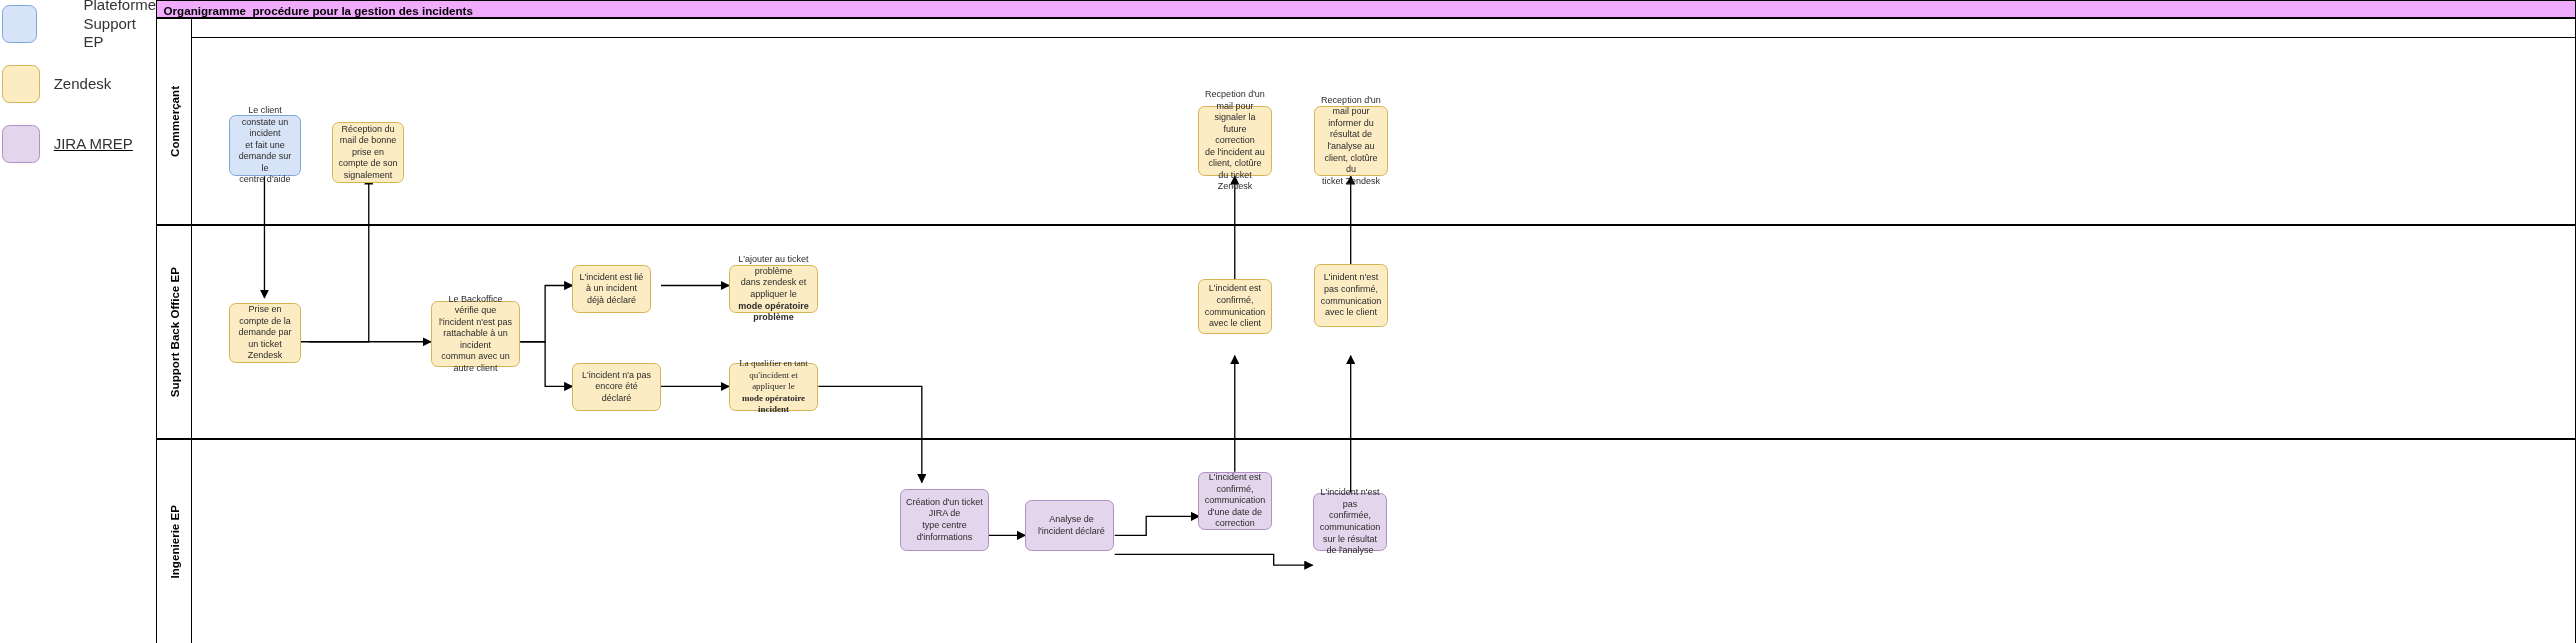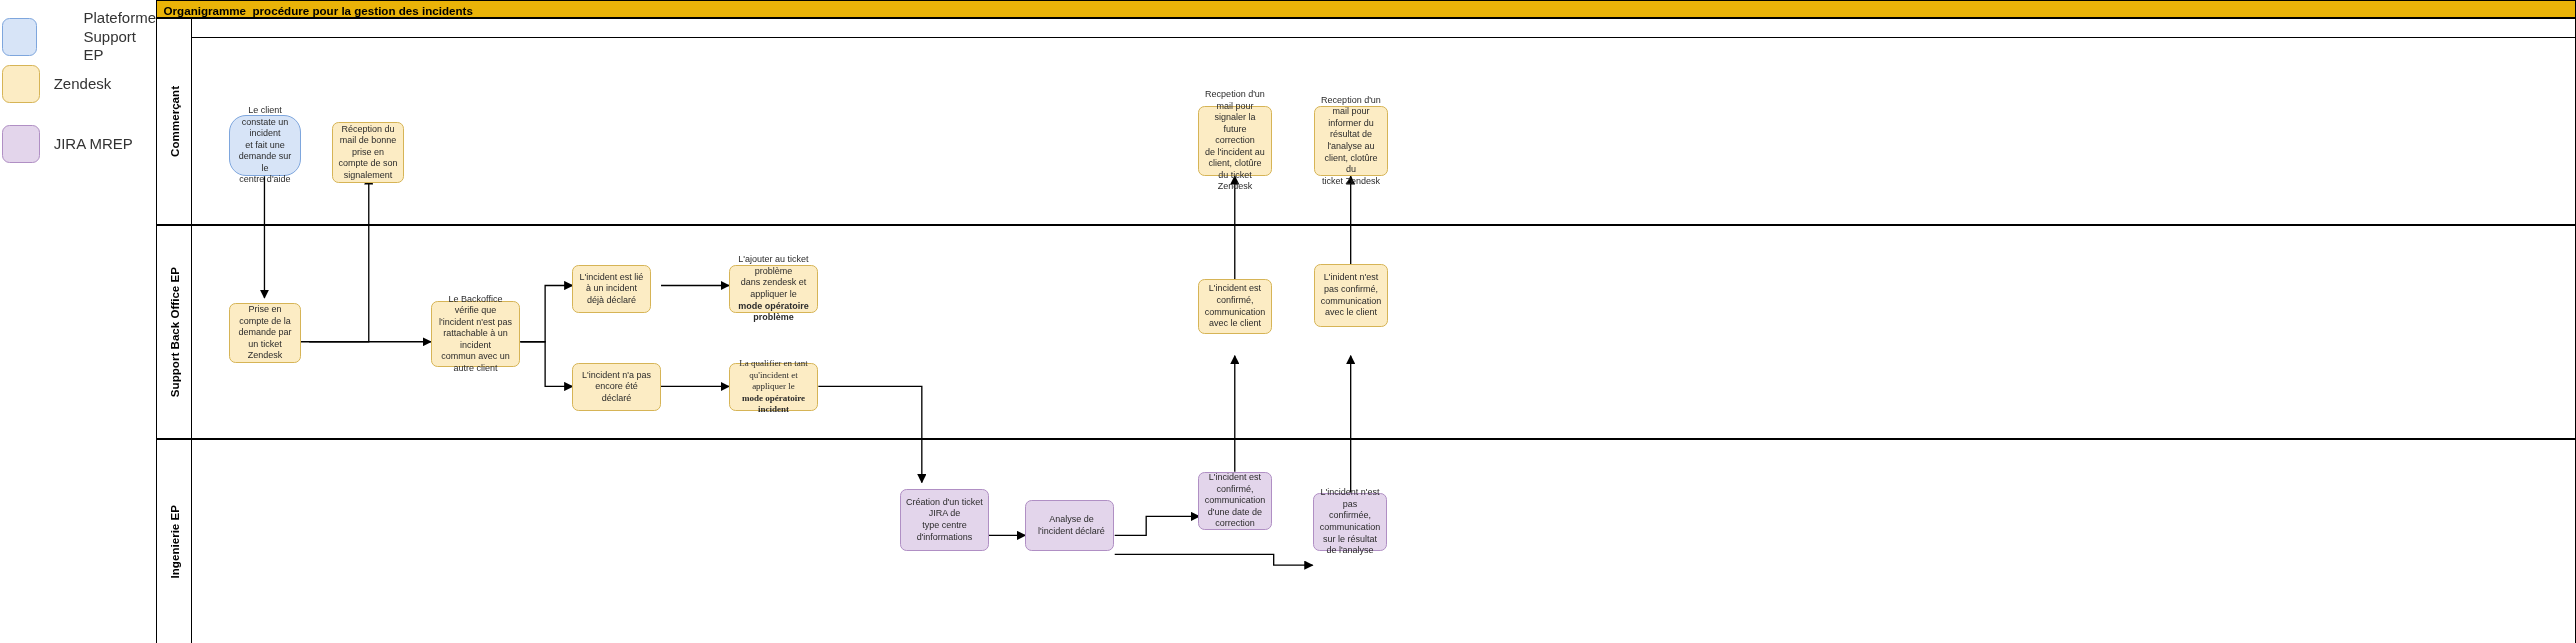--- a/index.html
+++ b/index.html
@@ -58,21 +58,21 @@
 
   
   #title-bar {
     position: absolute;
     left: 0;
     top: 0;
     width: 2420px;
     height: 18px;
     border: 0.8px solid #000000;
     box-sizing: border-box;
-    background: #eab308;
+    background: #f0abfc;
     text-decoration: underline;
   }
   #title-text {
     position: absolute;
     left: 6.6px;
     top: 2.5px;
     font-size: 11.6px;
     font-weight: bold;
     color: #000000;
     white-space: pre;
@@ -156,30 +156,30 @@
     width: 2420px;
     height: 643px;
     pointer-events: none;
     z-index: 2;
   }
 </style>
 </head>
 <body>
 
 <div id="legend">
-  <div class="legend-row" style="top:18px;gap:32px;">
+  <div class="legend-row" style="top:5px;gap:32px;">
     <div class="legend-swatch" style="background:#d7e4f7;border:1.2px solid #7ea6dd;"></div>
     <div class="legend-label">Plateforme
 Support EP</div>
   </div>
   <div class="legend-row" style="top:65px;">
     <div class="legend-swatch" style="background:#fcecc4;border:1.2px solid #d6b456;"></div>
     <div class="legend-label">Zendesk</div>
   </div>
-  <div class="legend-row" style="top:125px;">
+  <div class="legend-row" style="top:125px;text-decoration:underline;">
     <div class="legend-swatch" style="background:#e3d5eb;border:1.2px solid #b08fc4;"></div>
     <div class="legend-label">JIRA MREP</div>
   </div>
 </div>
 
 <div id="canvas">
 
   <div id="title-bar">
     <div id="title-text">Organigramme  procédure pour la gestion des incidents</div>
   </div>
@@ -239,21 +239,21 @@
       <path d="M 1303 570 L 1303 430"></path>
 
       <path d="M 1303 337 L 1303 213"></path>
 
       <path d="M 1443 595 L 1443 430"></path>
 
       <path d="M 1443 337 L 1443 213"></path>
     </g>
   </svg>
 
-  <div class="node n-blue" style="left:73px;top:115px;width:72px;height:61px;border-radius:17px;">
+  <div class="node n-blue" style="left:73px;top:115px;width:72px;height:61px;">
     <div>
         <span class="txt">Le client constate un incident</span>
         <span class="txt">et fait une demande sur le</span>
         <span class="txt">centre d'aide</span>
       </div>
   </div>
 
   <div class="node n-yellow" style="left:176px;top:115px;width:72px;height:61px;margin-top:7px;">
     <div>
         <span class="txt">Réception du mail de bonne</span>

